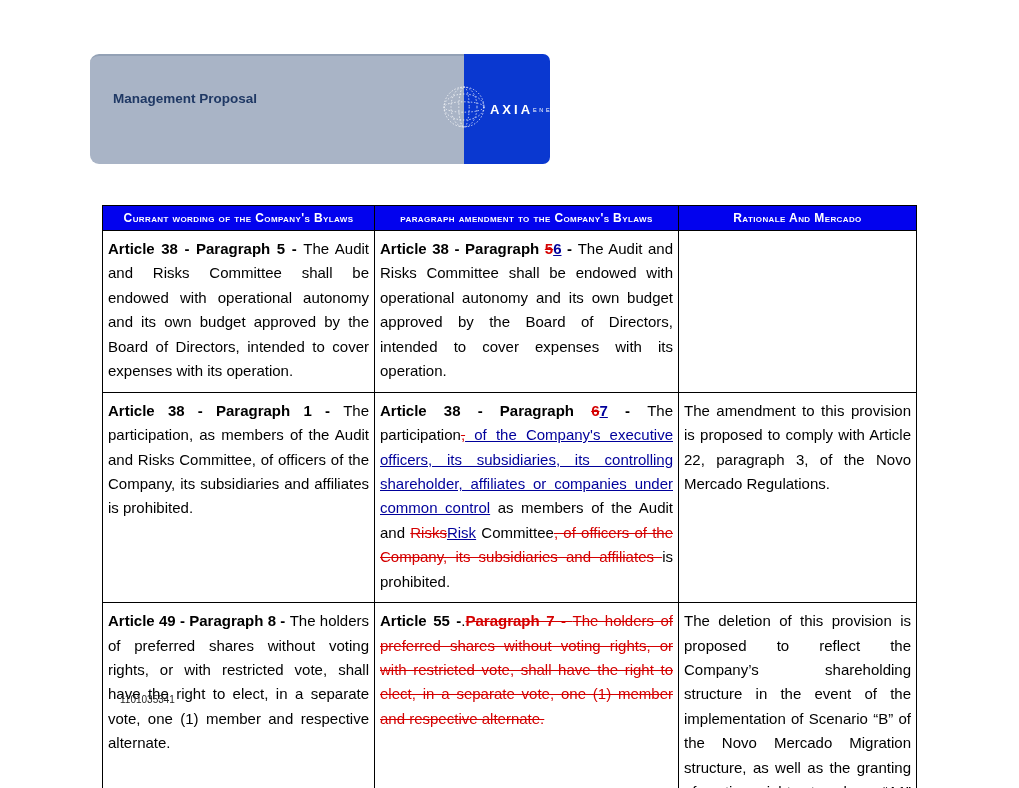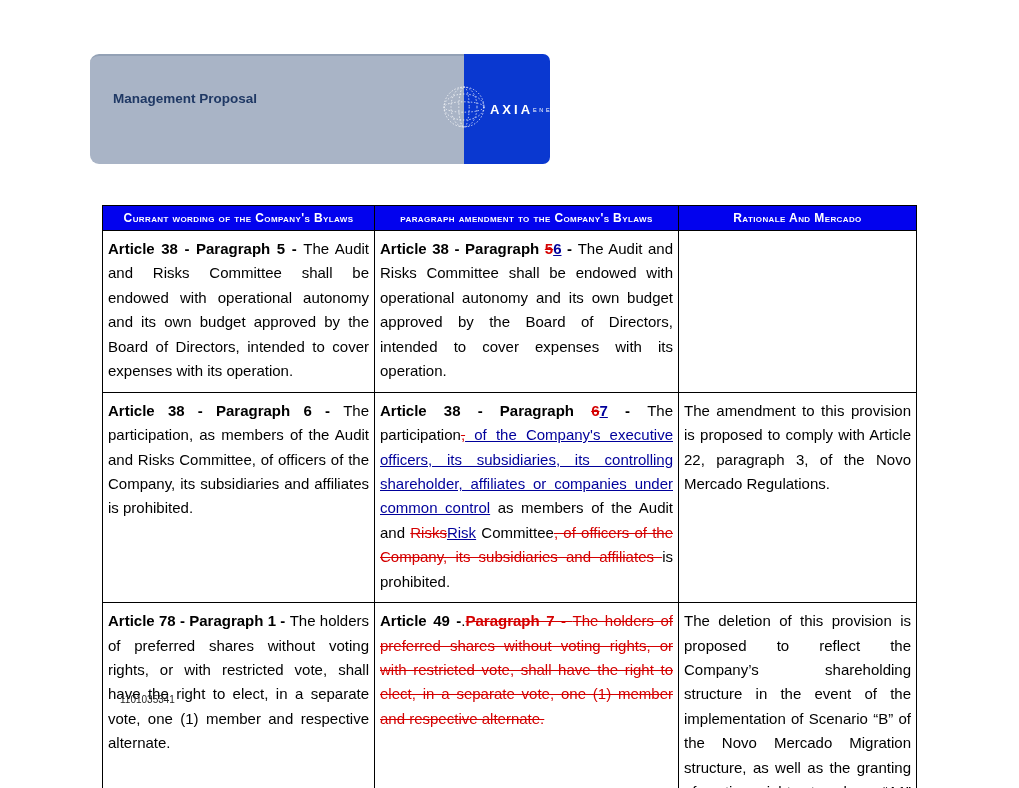--- a/index.html
+++ b/index.html
@@ -99,25 +99,25 @@
       <th>Rationale And Mercado</th>
     </tr>
   </thead>
   <tbody>
     <tr class="row-0">
       <td><span class="seg-b">Article 38 - Paragraph 5 - </span><span>The Audit and Risks Committee shall be endowed with operational autonomy and its own budget approved by the Board of Directors, intended to cover expenses with its operation.</span></td>
       <td><span class="seg-b">Article 38 - Paragraph </span><span class="seg-b seg-del">5</span><span class="seg-b seg-ins">6</span><span class="seg-b"> - </span><span>The Audit and Risks Committee shall be endowed with operational autonomy and its own budget approved by the Board of Directors, intended to cover expenses with its operation.</span></td>
       <td></td>
     </tr>
     <tr class="row-1">
-      <td><span class="seg-b">Article 38 - Paragraph 6 - </span><span>The participation, as members of the Audit and Risks Committee, of officers of the Company, its subsidiaries and affiliates is prohibited.</span></td>
+      <td><span class="seg-b">Article 38 - Paragraph 1 - </span><span>The participation, as members of the Audit and Risks Committee, of officers of the Company, its subsidiaries and affiliates is prohibited.</span></td>
       <td><span class="seg-b">Article 38 - Paragraph </span><span class="seg-b seg-del">6</span><span class="seg-b seg-ins">7</span><span class="seg-b"> - </span><span>The participation</span><span class="seg-del">,</span><span class="seg-ins"> of the Company's executive officers, its subsidiaries, its controlling shareholder, affiliates or companies under common control</span><span> as members of the Audit and </span><span class="seg-del">Risks</span><span class="seg-ins">Risk</span><span> Committee</span><span class="seg-del">, of officers of the Company, its subsidiaries and affiliates </span><span>is prohibited.</span></td>
       <td><span>The amendment to this provision is proposed to comply with Article 22, paragraph 3, of the Novo Mercado Regulations.</span></td>
     </tr>
     <tr class="row-2">
-      <td><span class="seg-b">Article 78 - Paragraph 1 - </span><span>The holders of preferred shares without voting rights, or with restricted vote, shall have the right to elect, in a separate vote, one (1) member and respective alternate.</span></td>
-      <td><span class="seg-b">Article 49 -</span><span>.</span><span class="seg-b seg-del">Paragraph 7 - </span><span class="seg-del">The holders of preferred shares without voting rights, or with restricted vote, shall have the right to elect, in a separate vote, one (1) member and respective alternate.</span></td>
+      <td><span class="seg-b">Article 49 - Paragraph 8 - </span><span>The holders of preferred shares without voting rights, or with restricted vote, shall have the right to elect, in a separate vote, one (1) member and respective alternate.</span></td>
+      <td><span class="seg-b">Article 55 -</span><span>.</span><span class="seg-b seg-del">Paragraph 7 - </span><span class="seg-del">The holders of preferred shares without voting rights, or with restricted vote, shall have the right to elect, in a separate vote, one (1) member and respective alternate.</span></td>
       <td><span>The deletion of this provision is proposed to reflect the Company’s shareholding structure in the event of the implementation of Scenario “B” of the Novo Mercado Migration structure, as well as the granting of voting rights to class “A1” preferred shares.</span></td>
     </tr>
   </tbody>
 </table>
 
 <div class="doc-number">1101035341</div>
 
 </body></html>

